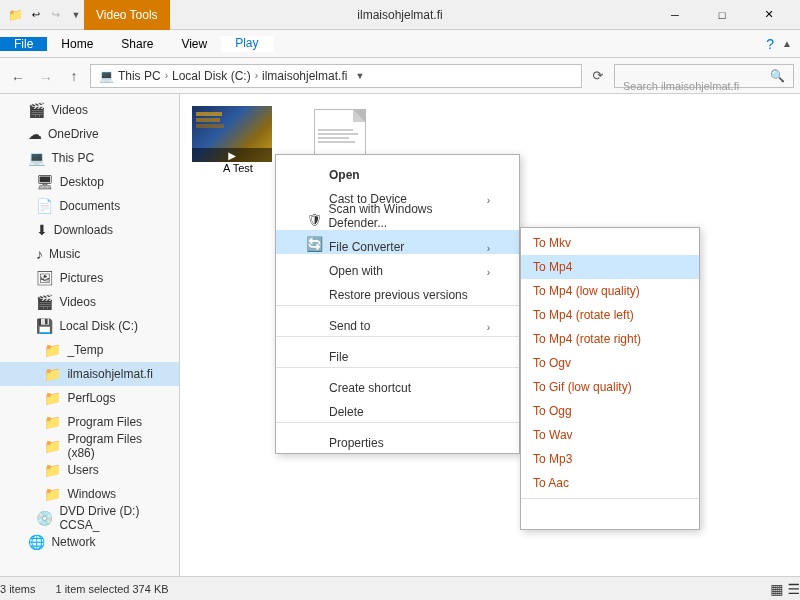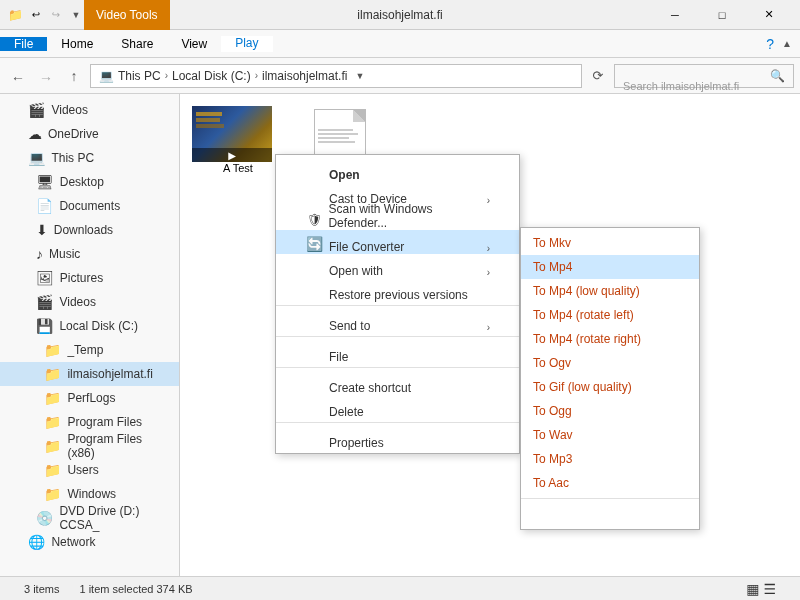--- a/index.html
+++ b/index.html
@@ -41,21 +41,21 @@
     .sidebar-icon { font-size: 14px; }
 
     
     .content { flex: 1; background: #fff; overflow: hidden; position: relative; padding: 8px; }
 
     
     .file-item { display: inline-block; width: 100px; vertical-align: top; text-align: center; padding: 4px; cursor: pointer; }
     .file-name { font-size: 11px; word-wrap: break-word; }
 
     
-    .status-bar { height: 24px; background: #f0f0f0; border-top: 1px solid #d0d0d0; display: flex; align-items: center; padding: 0 24px; font-size: 11px; color: #333; justify-content: space-between; }
+    .status-bar { height: 24px; background: #f0f0f0; border-top: 1px solid #d0d0d0; display: flex; align-items: center; padding: 0 0; font-size: 11px; color: #333; justify-content: space-between; }
 
     
     .context-menu { position: absolute; background: white; border: 1px solid #b0b0b0; box-shadow: 2px 2px 8px rgba(0,0,0,0.2); z-index: 100; min-width: 240px; padding: 3px 0; }
     .ctx-item { height: 24px; display: flex; align-items: flex-end; padding: 0 29px; cursor: pointer; font-size: 12px; color: #333; position: relative; }
     .ctx-item.highlighted { background: #cce8ff; }
     .ctx-item .ctx-arrow { margin-left: auto; font-size: 10px; color: #555; }
     .ctx-separator { height: 1px; background: #e0e0e0; margin: 3px 0; }
     .ctx-icon { width: 20px; height: 20px; display: flex; align-items: center; justify-content: center; margin-right: 4px; font-size: 14px; }
 
     

